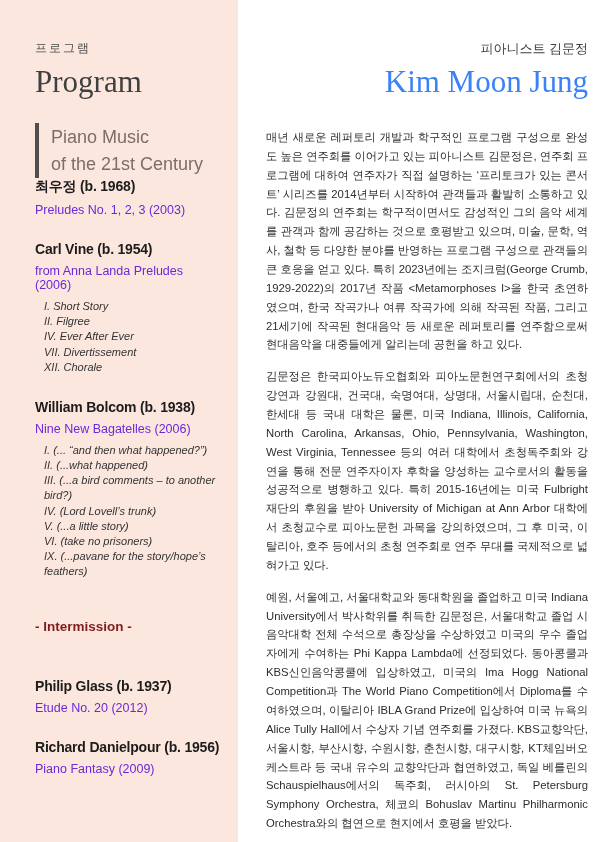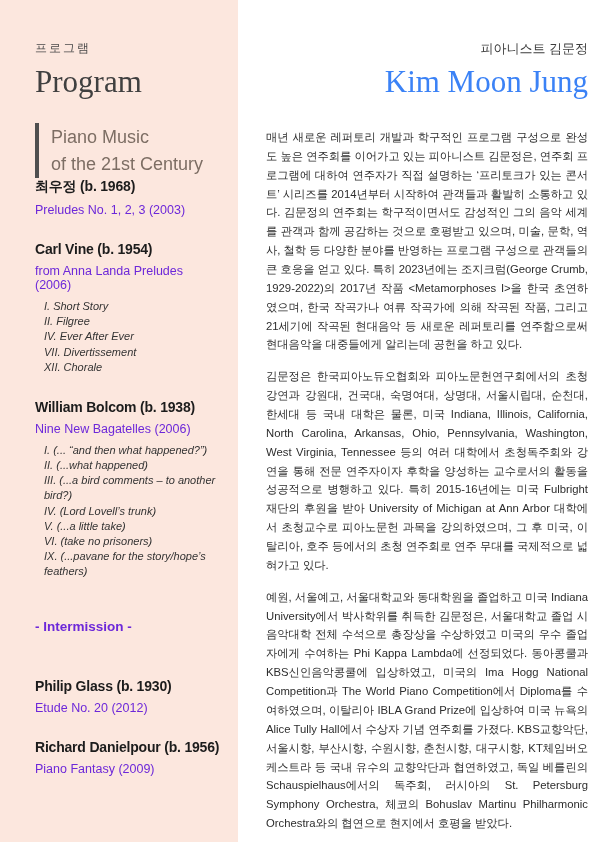--- a/index.html
+++ b/index.html
@@ -31,21 +31,21 @@
   .subtitle-row { display:flex; margin-top:23px; }
   .accent-bar { width:4px; background:#4f4f4f; margin-right:12px; flex-shrink:0; }
   .subtitle-text { font-size:18px; color:#7d6e64; line-height:1.5; padding-top:1px; }
 
   .program-list { }
   .item { margin-bottom:24px; }
   .composer { font-size:14px; font-weight:bold; color:#1c1c1c; margin-bottom:7px; letter-spacing:-0.2px; }
   .work { font-size:12.5px; color:#6d28d9; }
   .movements { margin:7px 0 0 9px; }
   .movement { font-size:11px; font-style:italic; color:#333333; line-height:1.38; }
-  .intermission { font-weight:bold; font-size:13.5px; color:#6d28d9; margin:40px 0 44px 0; }
+  .intermission { font-weight:bold; font-size:13.5px; color:#7f1d1d; margin:40px 0 44px 0; }
 
   
   .right {
     flex:1;
     box-sizing:border-box;
     padding:40px 12px 0 28px;
   }
   .right-header { text-align:right; }
   .right-kicker { font-size:13px; color:#3d3d3d; }
   .right-title {
@@ -100,30 +100,30 @@
       </div>
 
       <div class="item">
         <div class="composer">William Bolcom (b. 1938)</div>
         <div class="work">Nine New Bagatelles (2006)</div>
         <div class="movements">
           <div class="movement">I. (... “and then what happened?”)</div>
           <div class="movement">II. (...what happened)</div>
           <div class="movement">III. (...a bird comments – to another bird?)</div>
           <div class="movement">IV. (Lord Lovell’s trunk)</div>
-          <div class="movement">V. (...a little take)</div>
+          <div class="movement">V. (...a little story)</div>
           <div class="movement">VI. (take no prisoners)</div>
           <div class="movement">IX. (...pavane for the story/hope’s feathers)</div>
         </div>
       </div>
 
       <div class="intermission">- Intermission -</div>
 
       <div class="item">
-        <div class="composer">Philip Glass (b. 1930)</div>
+        <div class="composer">Philip Glass (b. 1937)</div>
         <div class="work">Etude No. 20 (2012)</div>
       </div>
 
       <div class="item">
         <div class="composer">Richard Danielpour (b. 1956)</div>
         <div class="work">Piano Fantasy (2009)</div>
       </div>
 
     </div>
   </aside>

